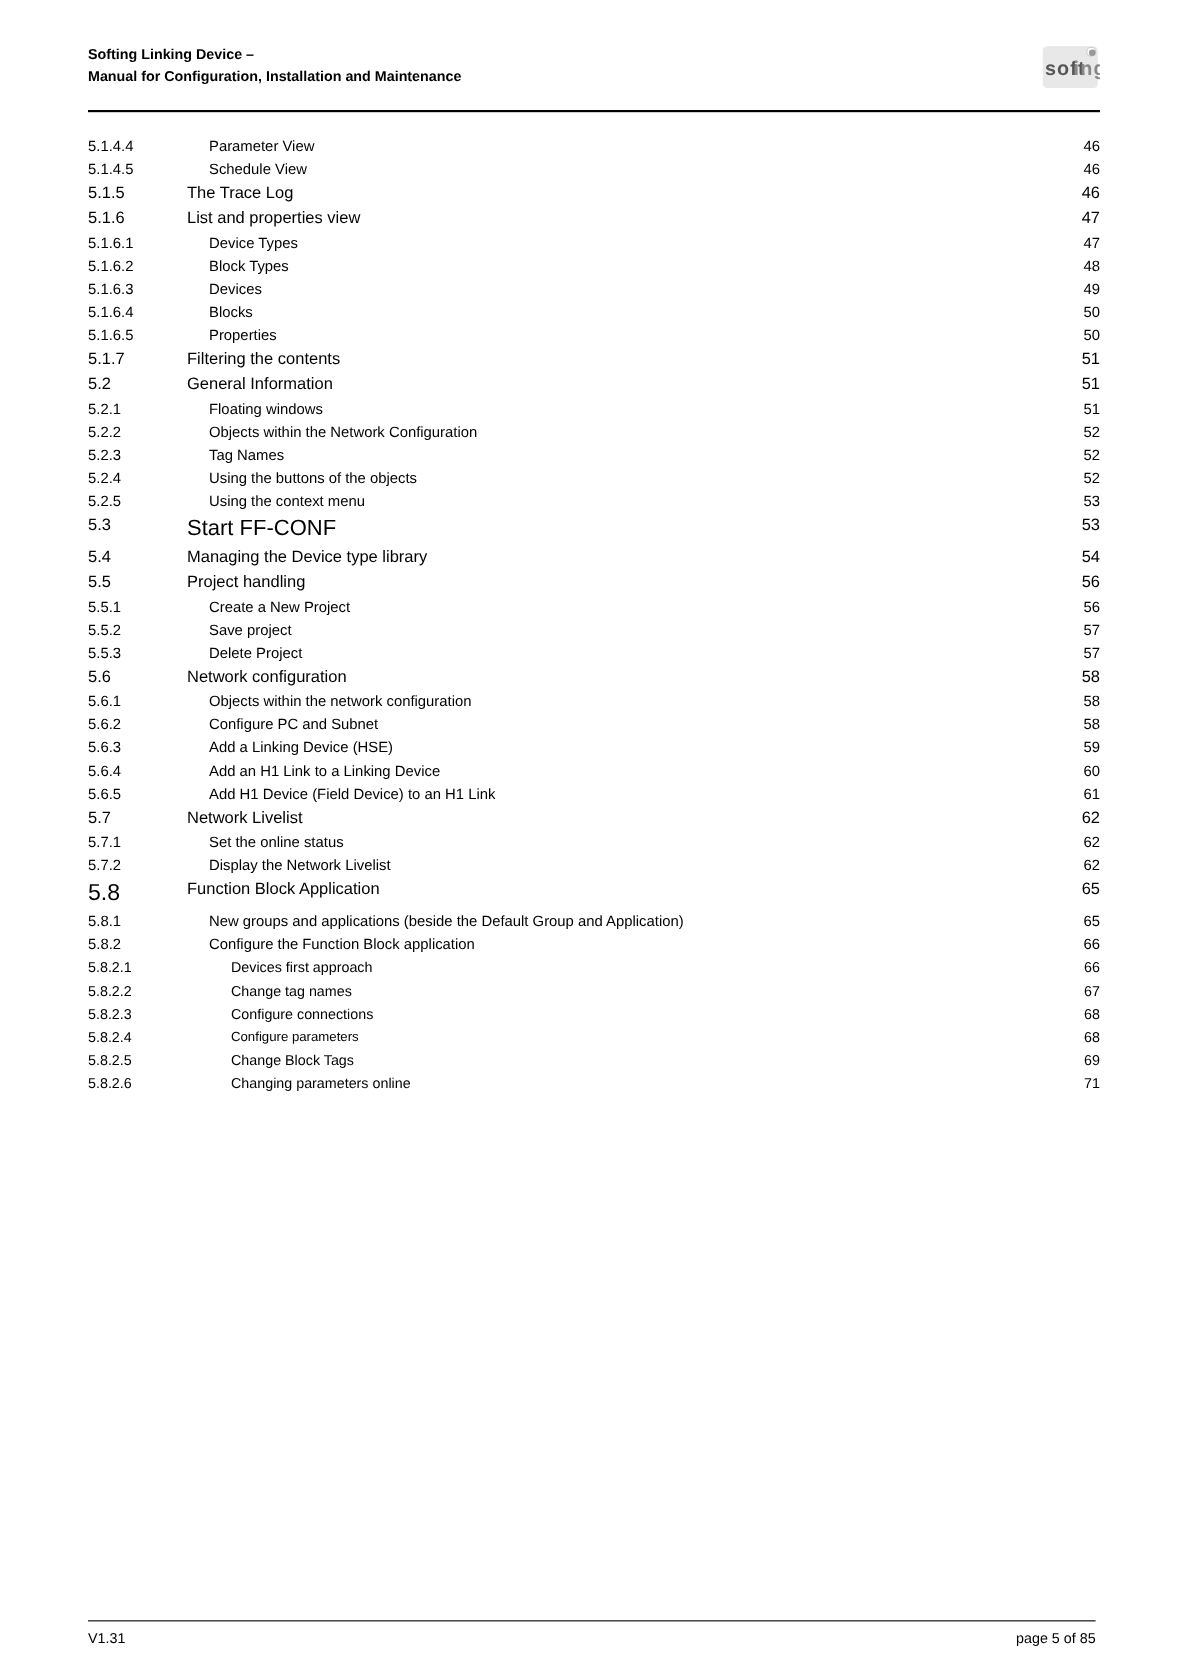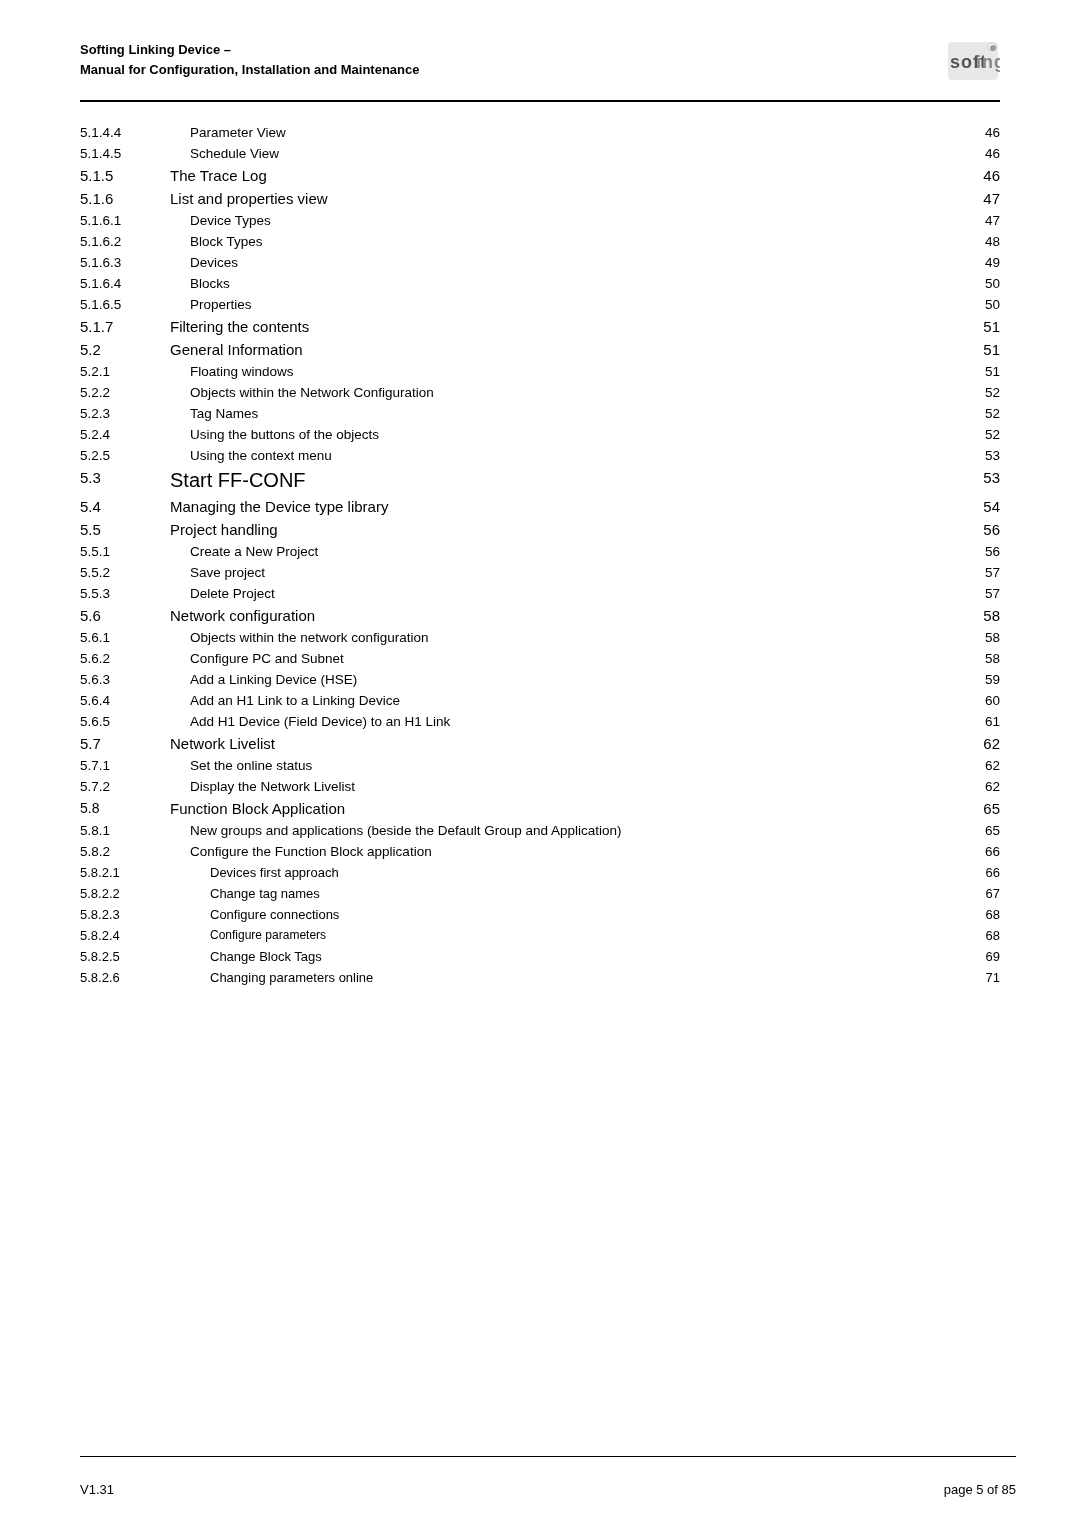--- a/index.html
+++ b/index.html
@@ -58,23 +58,23 @@
       text-align: right;
       white-space: nowrap;
     }
     .toc-table tr td:nth-child(2) {
       padding-left: 10px;
     }
     .footer {
       position: absolute;
       bottom: 30px;
       left: 80px;
-      right: 64px;
+      right: 84px;
       border-top: 1.5px solid #000;
-      padding-top: 25px;
+      padding-top: 8px;
       display: flex;
       justify-content: space-between;
       align-items: flex-end;
     }
     .footer-left {
       font-size: 13px;
     }
     .footer-right {
       font-size: 13px;
     }
@@ -256,21 +256,21 @@
       <td style="font-size:13.5px; width:80px; white-space:nowrap;">5.7.1</td>
       <td style="font-size:13.5px; padding-left:30px;">Set the online status</td>
       <td style="font-size:13.5px; text-align:right; width:40px;">62</td>
     </tr>
         <tr>
       <td style="font-size:13.5px; width:80px; white-space:nowrap;">5.7.2</td>
       <td style="font-size:13.5px; padding-left:30px;">Display the Network Livelist</td>
       <td style="font-size:13.5px; text-align:right; width:40px;">62</td>
     </tr>
         <tr>
-      <td style="font-size:14px; width:80px; white-space:nowrap;margin-left:38px;">5.8</td>
+      <td style="font-size:21px; width:80px; white-space:nowrap;margin-left:38px;">5.8</td>
       <td style="font-size:15px; padding-left:10px;">Function Block Application</td>
       <td style="font-size:15px; text-align:right; width:40px;">65</td>
     </tr>
         <tr>
       <td style="font-size:13.5px; width:80px; white-space:nowrap;">5.8.1</td>
       <td style="font-size:13.5px; padding-left:30px;">New groups and applications (beside the Default Group and Application)</td>
       <td style="font-size:13.5px; text-align:right; width:40px;">65</td>
     </tr>
         <tr>
       <td style="font-size:13.5px; width:80px; white-space:nowrap;">5.8.2</td>

